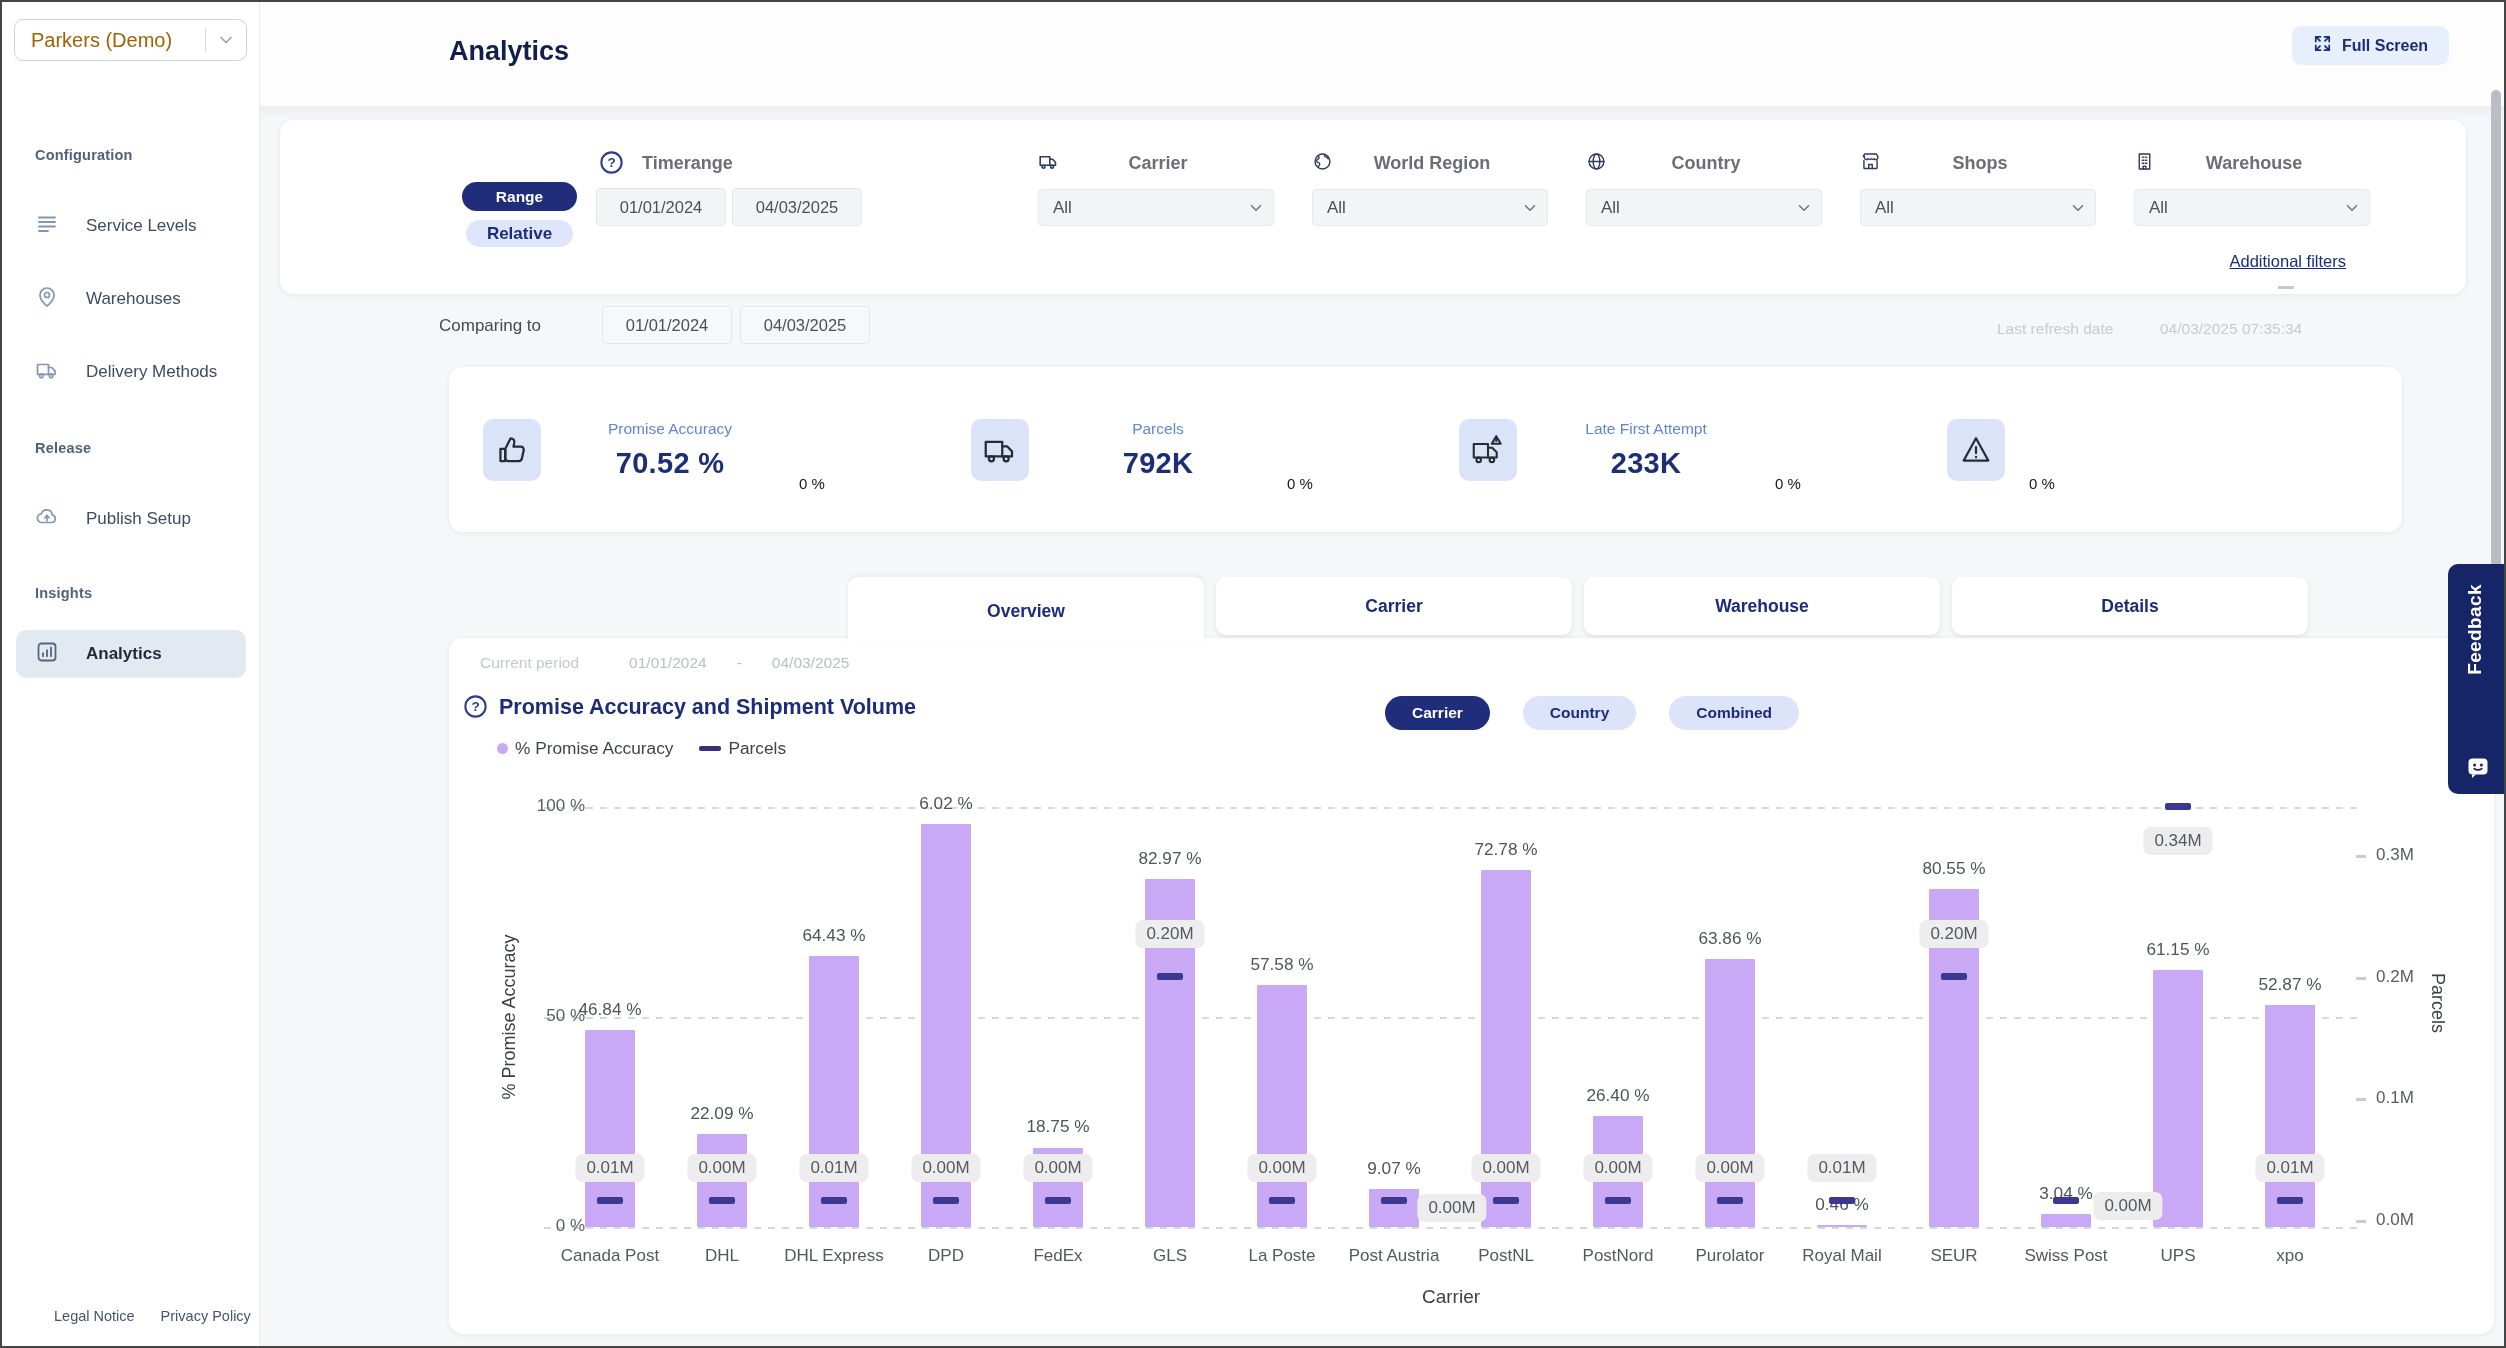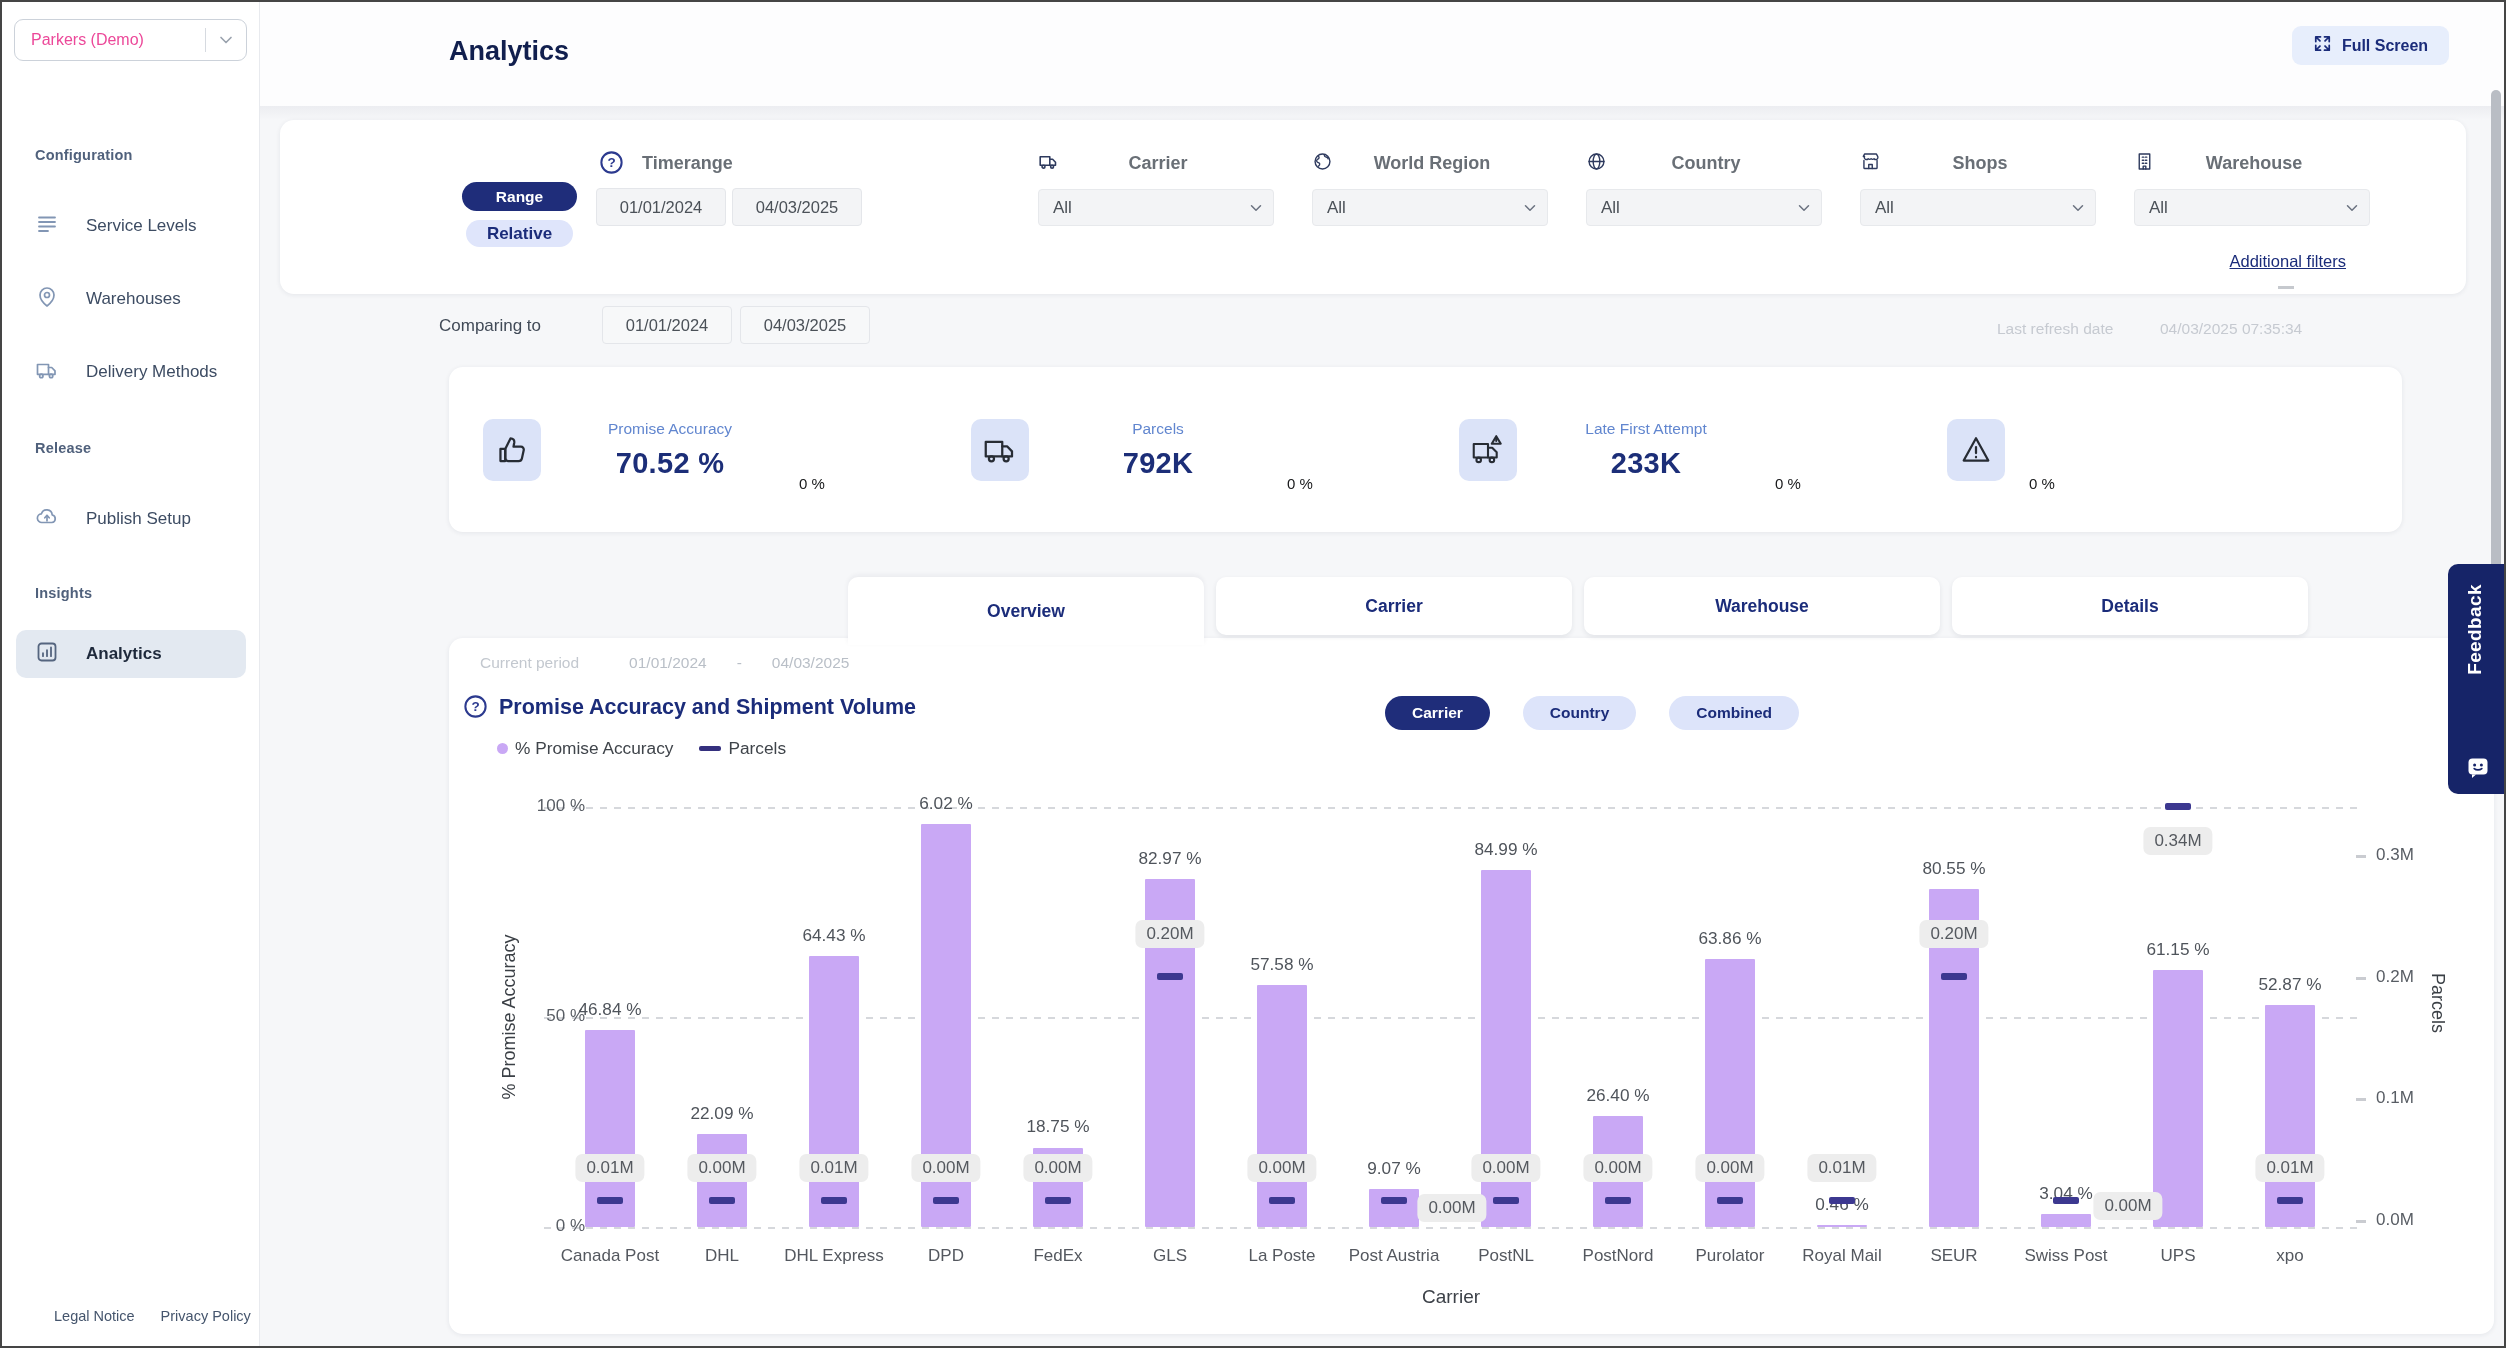--- a/index.html
+++ b/index.html
@@ -4,21 +4,21 @@
 <style>
   html,body{margin:0;padding:0;background:#e9eaec;}
   *{box-sizing:border-box;}
   .page{position:relative;width:2506px;height:1348px;background:#f6f7f9;overflow:hidden;
         font-family:"Liberation Sans",sans-serif;border:2px solid #454545;}
   .abs{position:absolute;}
   
   .sidebar{position:absolute;left:0;top:0;width:258px;height:100%;background:#fff;border-right:1px solid #e8eaee;z-index:5;}
   .org-box{position:absolute;left:12px;top:17px;width:233px;height:42px;border:1.4px solid #ccd2da;border-radius:9px;
            display:flex;align-items:center;background:#fff;cursor:pointer;}
-  .org-label{flex:1;padding-left:16px;font-size:16px;color:#ec4899;}
+  .org-label{flex:1;padding-left:16px;font-size:20px;color:#a16207;}
   .org-div{width:1px;height:24px;background:#d6dae0;}
   .org-chev{width:40px;display:flex;align-items:center;justify-content:center;}
   .side-section{position:absolute;left:33px;font-size:14.5px;font-weight:700;color:#50617c;letter-spacing:.2px;}
   .side-item{position:absolute;left:14px;width:230px;height:48px;display:flex;align-items:center;gap:27px;
              padding-left:19px;border-radius:10px;cursor:pointer;color:#3d4c63;font-size:17px;font-weight:500;}
   .side-item.active{background:#e3e9f1;color:#1e293b;font-weight:700;}
   .side-item svg{flex:0 0 auto;}
   .side-foot{position:absolute;bottom:22px;left:52px;display:flex;gap:26px;}
   .side-foot a{font-size:14.5px;color:#45556d;text-decoration:none;cursor:pointer;}
   
@@ -431,21 +431,21 @@
         <div class="pctlab" style="left: 753px; top: 316.164px;">57.58 %</div>
         <div class="pdash" style="left: 820px; top: 559px;"></div>
         <span class="pill" style="left: 833px; top: 516px;">0.00M</span>
         <div class="xlab" style="left: 768px; top: 605px;">La Poste</div>
         <div class="bar" style="left: 920px; top: 550.906px; width: 50px; height: 38.094px; background: rgb(201, 168, 245);"></div>
         <div class="pctlab" style="left: 865px; top: 519.906px;">9.07 %</div>
         <div class="pdash" style="left: 932px; top: 559px;"></div>
         <span class="pill" style="left: 1003px; top: 556px;">0.00M</span>
         <div class="xlab" style="left: 880px; top: 605px;">Post Austria</div>
         <div class="bar" style="left: 1032px; top: 232.042px; width: 50px; height: 356.958px; background: rgb(201, 168, 245);"></div>
-        <div class="pctlab" style="left: 977px; top: 201.042px;">84.99 %</div>
+        <div class="pctlab" style="left: 977px; top: 201.042px;">72.78 %</div>
         <div class="pdash" style="left: 1044px; top: 559px;"></div>
         <span class="pill" style="left: 1057px; top: 516px;">0.00M</span>
         <div class="xlab" style="left: 992px; top: 605px;">PostNL</div>
         <div class="bar" style="left: 1144px; top: 478.12px; width: 50px; height: 110.88px; background: rgb(201, 168, 245);"></div>
         <div class="pctlab" style="left: 1089px; top: 447.12px;">26.40 %</div>
         <div class="pdash" style="left: 1156px; top: 559px;"></div>
         <span class="pill" style="left: 1169px; top: 516px;">0.00M</span>
         <div class="xlab" style="left: 1104px; top: 605px;">PostNord</div>
         <div class="bar" style="left: 1256px; top: 320.788px; width: 50px; height: 268.212px; background: rgb(201, 168, 245);"></div>
         <div class="pctlab" style="left: 1201px; top: 289.788px;">63.86 %</div>

